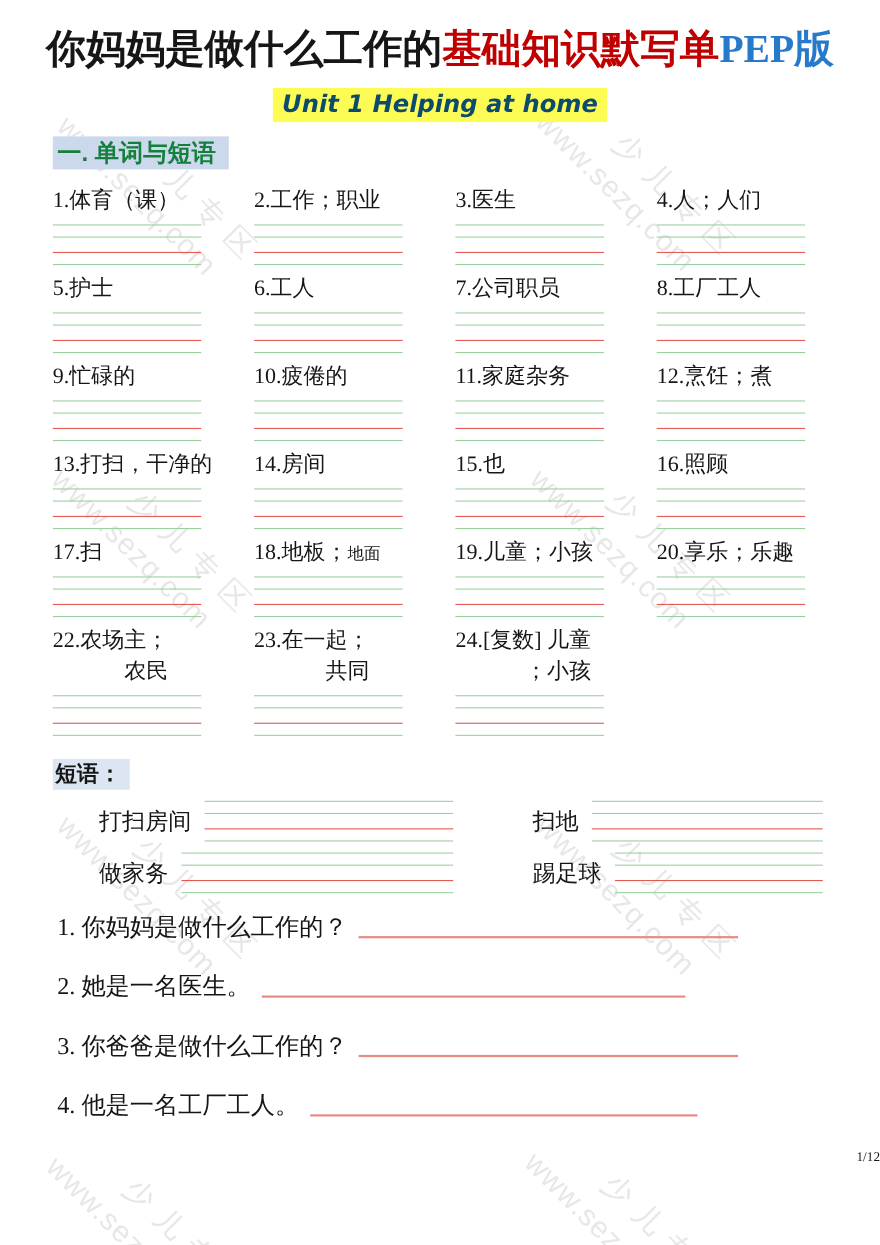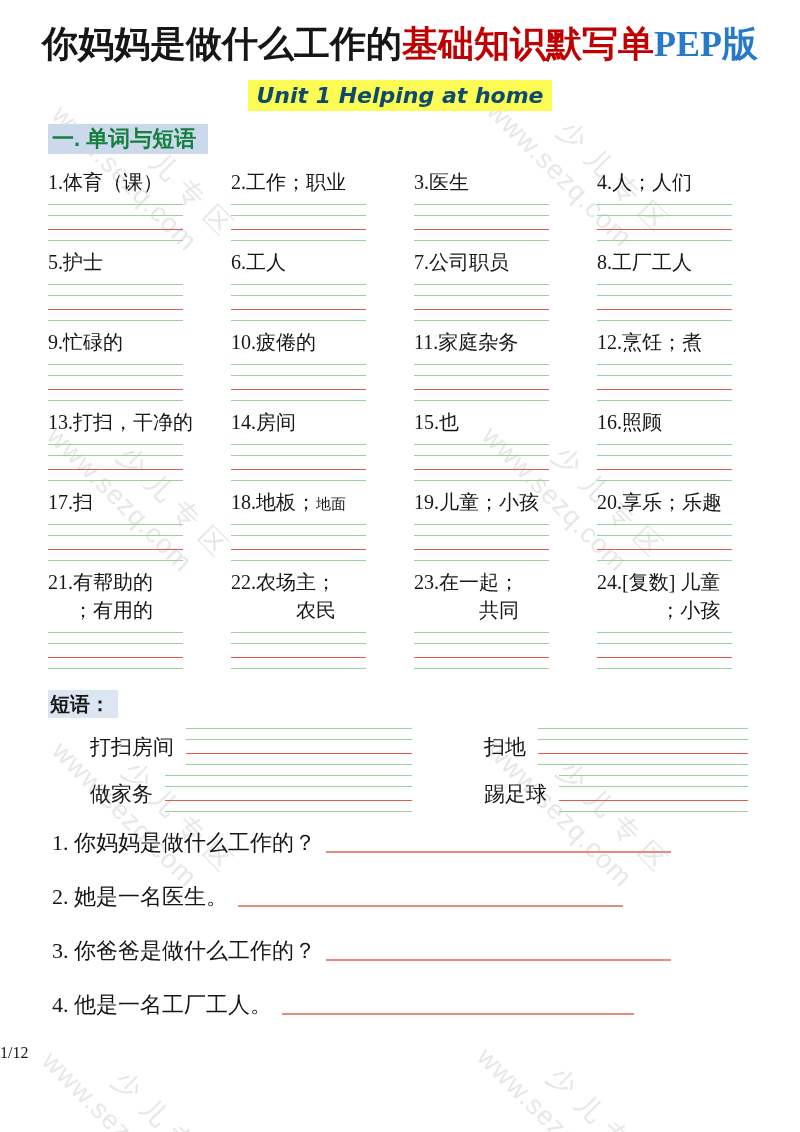--- a/index.html
+++ b/index.html
@@ -76,21 +76,21 @@
   .pitem{display:flex;align-items:center;}
   .plabel{font-size:21px;line-height:30px;white-space:nowrap;margin-right:12px;margin-left:28px;}
   .plines{flex:1;margin-top:0;width:auto;}
   
   .sentences{margin:16px 52px 0 52px;}
   .sentence{display:flex;align-items:flex-end;margin-bottom:24px;height:30px;}
   .stext{font-size:22px;line-height:30px;white-space:nowrap;}
   .uline{display:inline-block;height:0;border-bottom:2px solid var(--underline-red);margin:0 0 5px 10px;}
   .u1{width:345px;} .u2{width:385px;} .u3{width:345px;} .u4{width:352px;}
   
-  .footer{text-align:left;font-size:16px;margin-top:2px;}
+  .footer{text-align:right;font-size:12px;margin-top:2px;}
 </style>
 </head>
 <body>
 
 <div class="wm wm1">
     <span class="wm-brand">少儿专区</span>
     <span class="wm-url">www.sezq.com</span>
   </div>
 <div class="wm wm2">
     <span class="wm-brand">少儿专区</span>
@@ -302,30 +302,20 @@
         <div class="wlabel"><span>19.儿童；小孩</span><span class="wsmall"></span></div>
         <div class="wlines">
           <i></i>
           <i></i>
           <i></i>
           <i></i>
         </div>
       </div>
     <div class="cell">
         <div class="wlabel"><span>20.享乐；乐趣</span><span class="wsmall"></span></div>
-        <div class="wlines">
-          <i></i>
-          <i></i>
-          <i></i>
-          <i></i>
-        </div>
-      </div>
-    <div class="cell">
-        <div class="wlabel"><span>21.有帮助的
-；有用的</span><span class="wsmall"></span></div>
         <div class="wlines">
           <i></i>
           <i></i>
           <i></i>
           <i></i>
         </div>
       </div>
     <div class="cell">
         <div class="wlabel"><span>22.农场主；
 　农民</span><span class="wsmall"></span></div>

